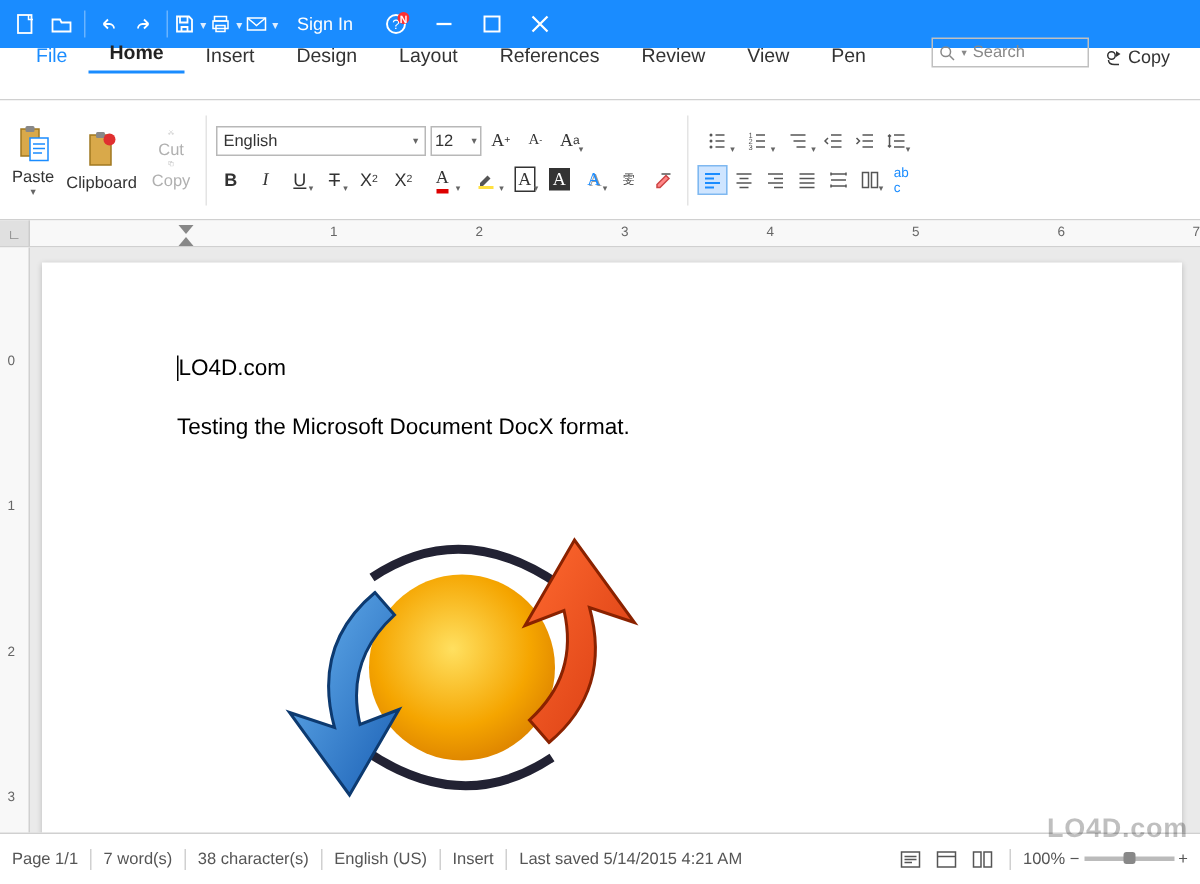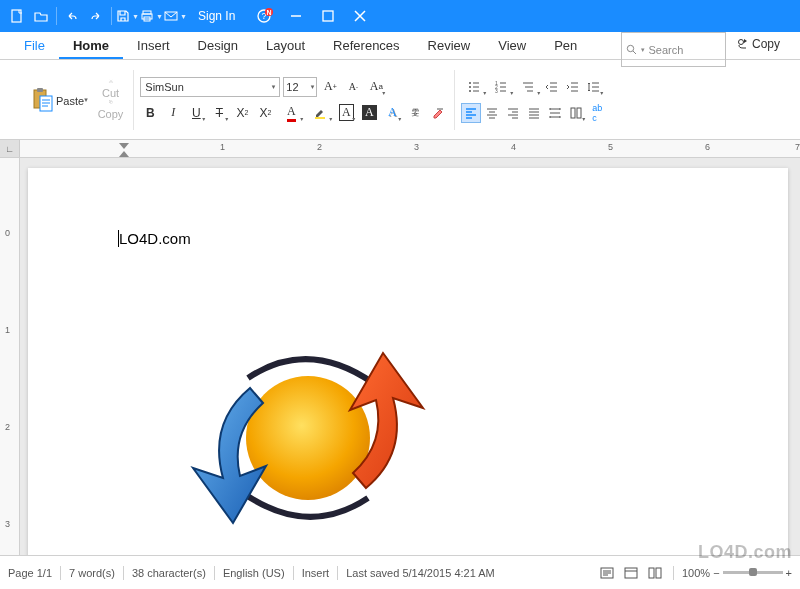--- a/index.html
+++ b/index.html
@@ -10,31 +10,31 @@
 .tb-left { display: flex; align-items: center; gap: 2px; padding-left: 6px; }
 .tb-icon { width: 22px; height: 22px; display: flex; align-items: center; justify-content: center; cursor: pointer; }
 .tb-sep { width: 1px; height: 18px; background: rgba(255,255,255,.35); margin: 0 2px; }
 .tb-center { flex: 1; display: flex; align-items: center; justify-content: center; gap: 6px; font-size: 13px; }
 .tb-right { display: flex; align-items: center; gap: 2px; padding-right: 4px; }
 .signin { font-size: 12px; padding: 0 12px; cursor: pointer; }
 .winbtn { width: 30px; height: 30px; display: flex; align-items: center; justify-content: center; cursor: pointer; }
 .drop::after { content: "▾"; font-size: 8px; margin-left: 3px; opacity: .85; }
 
 
-.tabbar { height: 28px; background: #fff; border-bottom: 1px solid #d0d0d0; display: flex; padding: 0 10px; }
+.tabbar { height: 28px; background: #fff; border-bottom: 1px solid #d0d0d0; display: flex; align-items: flex-end; padding: 17px 10px; }
 .tab { padding: 6px 14px 5px; font-size: 13px; color: #333; cursor: pointer; }
 .tab.file { color: #1a8cff; }
 .tab.active { font-weight: bold; border-bottom: 2px solid #1a8cff; color: #222; }
 .tab-spacer { flex: 1; }
-.searchbox { display: flex; align-items: center; border: 1px solid #c0c0c0; height: 35px; width: 105px; margin-bottom: 4px; padding: 0 4px; color: #888; font-size: 11px; gap: 4px; }
+.searchbox { display: flex; align-items: center; border: 1px solid #c0c0c0; height: 20px; width: 105px; margin-bottom: 4px; padding: 0 4px; color: #888; font-size: 11px; gap: 4px; }
 .share { display: flex; align-items: center; gap: 3px; padding: 0 10px; font-size: 12px; cursor: pointer; margin-bottom: 4px; }
 
 
 .ribbon { height: 80px; background: #fff; border-bottom: 1px solid #d0d0d0; display: flex; align-items: center; padding: 0 6px; gap: 4px; }
-.bigbtn { display: flex; flex-direction: row; align-items: center; cursor: pointer; padding: 2px 2px; margin-left: 20px; }
+.bigbtn { display: flex; flex-direction: column; align-items: center; cursor: pointer; padding: 2px 2px; }
 .bigbtn .lbl { font-size: 11px; margin-top: 2px; }
 .bigico { width: 28px; height: 28px; }
 .smallrow { display: flex; align-items: center; gap: 4px; height: 20px; font-size: 11px; color: #666; cursor: pointer; padding: 0 4px; flex-direction: column; }
 .smallrow.disabled { color: #b0b0b0; }
 .col { display: flex; flex-direction: column; gap: 1px; }
 .rsep { width: 1px; height: 60px; background: #e4e4e4; margin: 0 2px; }
 
 .fontrow1 { display: flex; align-items: center; gap: 3px; }
 .fontname { width: 140px; height: 20px; border: 1px solid #b8b8b8; font-size: 11px; padding: 0 4px; background: #fff; display: flex; align-items: center; justify-content: space-between; }
 .fontsize { width: 34px; height: 20px; border: 1px solid #b8b8b8; font-size: 11px; padding: 0 2px; background: #fff; display: flex; align-items: center; justify-content: space-between; }
@@ -186,20 +186,28 @@
   <div class="bigbtn">
     <svg class="bigico" viewBox="0 0 28 28">
         <rect x="6" y="4" width="12" height="18" fill="#d9a94a" stroke="#a07820"></rect>
         <rect x="9" y="2" width="6" height="4" rx="1" fill="#888"></rect>
         <rect x="12" y="10" width="12" height="15" fill="#fff" stroke="#1a8cff"></rect>
         <path d="M14 14h8M14 17h8M14 20h6" stroke="#1a8cff"></path>
       </svg>
     <span class="lbl">Paste</span>
     <span style="font-size:7px;color:#666;">▾</span>
   </div>
+  <div class="bigbtn">
+    <svg class="bigico" viewBox="0 0 28 28">
+        <rect x="6" y="4" width="14" height="20" fill="#d9a94a" stroke="#a07820"></rect>
+        <rect x="10" y="2" width="6" height="4" rx="1" fill="#888"></rect>
+        <circle cx="19" cy="7" r="4" fill="#e03030"></circle>
+      </svg>
+    <span class="lbl">Clipboard</span>
+  </div>
   <div class="col">
     <div class="smallrow disabled">
         <svg width="14" height="14" viewBox="0 0 14 14">
           <path d="M3 3l8 8M11 3l-8 8" stroke="#bbb"></path>
           <circle cx="3" cy="11" r="1.8" fill="none" stroke="#bbb"></circle>
           <circle cx="11" cy="11" r="1.8" fill="none" stroke="#bbb"></circle>
         </svg>
         <span>Cut</span>
       </div>
     <div class="smallrow disabled">
@@ -208,21 +216,21 @@
           <rect x="5" y="5" width="7" height="8" fill="#fff" stroke="#bbb"></rect>
         </svg>
         <span>Copy</span>
       </div>
   </div>
   <div class="rsep"></div>
 
   <div class="col" style="gap:6px;">
     <div class="fontrow1">
       <div class="fontname">
-          <span>SimSun</span>
+          <span>English</span>
           <span style="font-size:7px;color:#666;">▾</span>
         </div>
       <div class="fontsize">
           <span>12</span>
           <span style="font-size:7px;color:#666;">▾</span>
         </div>
       <div class="ribbtn" style="font-family:serif;">A<sup style="font-size:7px;">+</sup></div>
       <div class="ribbtn" style="font-family:serif;font-size:10px;">A<sup style="font-size:6px;">-</sup></div>
       <div class="ribbtn d" style="font-family:serif;">A<span style="font-size:8px;">a</span></div>
     </div>
@@ -371,20 +379,21 @@
 <div class="docarea">
   <div class="ruler-v">
     <span class="num" style="top:70px;">0</span>
     <span class="num" style="top:167px;">1</span>
     <span class="num" style="top:264px;">2</span>
     <span class="num" style="top:361px;">3</span>
   </div>
   <div class="page-wrap">
     <div class="page">
       <p><span class="caret"></span><span>LO4D.com</span></p>
+      <p>Testing the Microsoft Document DocX format.</p>
       <svg class="logo-sync" viewBox="0 0 260 180">
         <defs>
           <radialGradient id="gball" cx="45%" cy="40%" r="60%">
               <stop offset="0%" stop-color="#ffe060"></stop>
               <stop offset="70%" stop-color="#f5a500"></stop>
               <stop offset="100%" stop-color="#e08800"></stop>
             </radialGradient>
           <linearGradient id="gblue" x1="0" y1="0" x2="1" y2="1">
               <stop offset="0%" stop-color="#6ab4f0"></stop>
               <stop offset="100%" stop-color="#1a5fb4"></stop>

